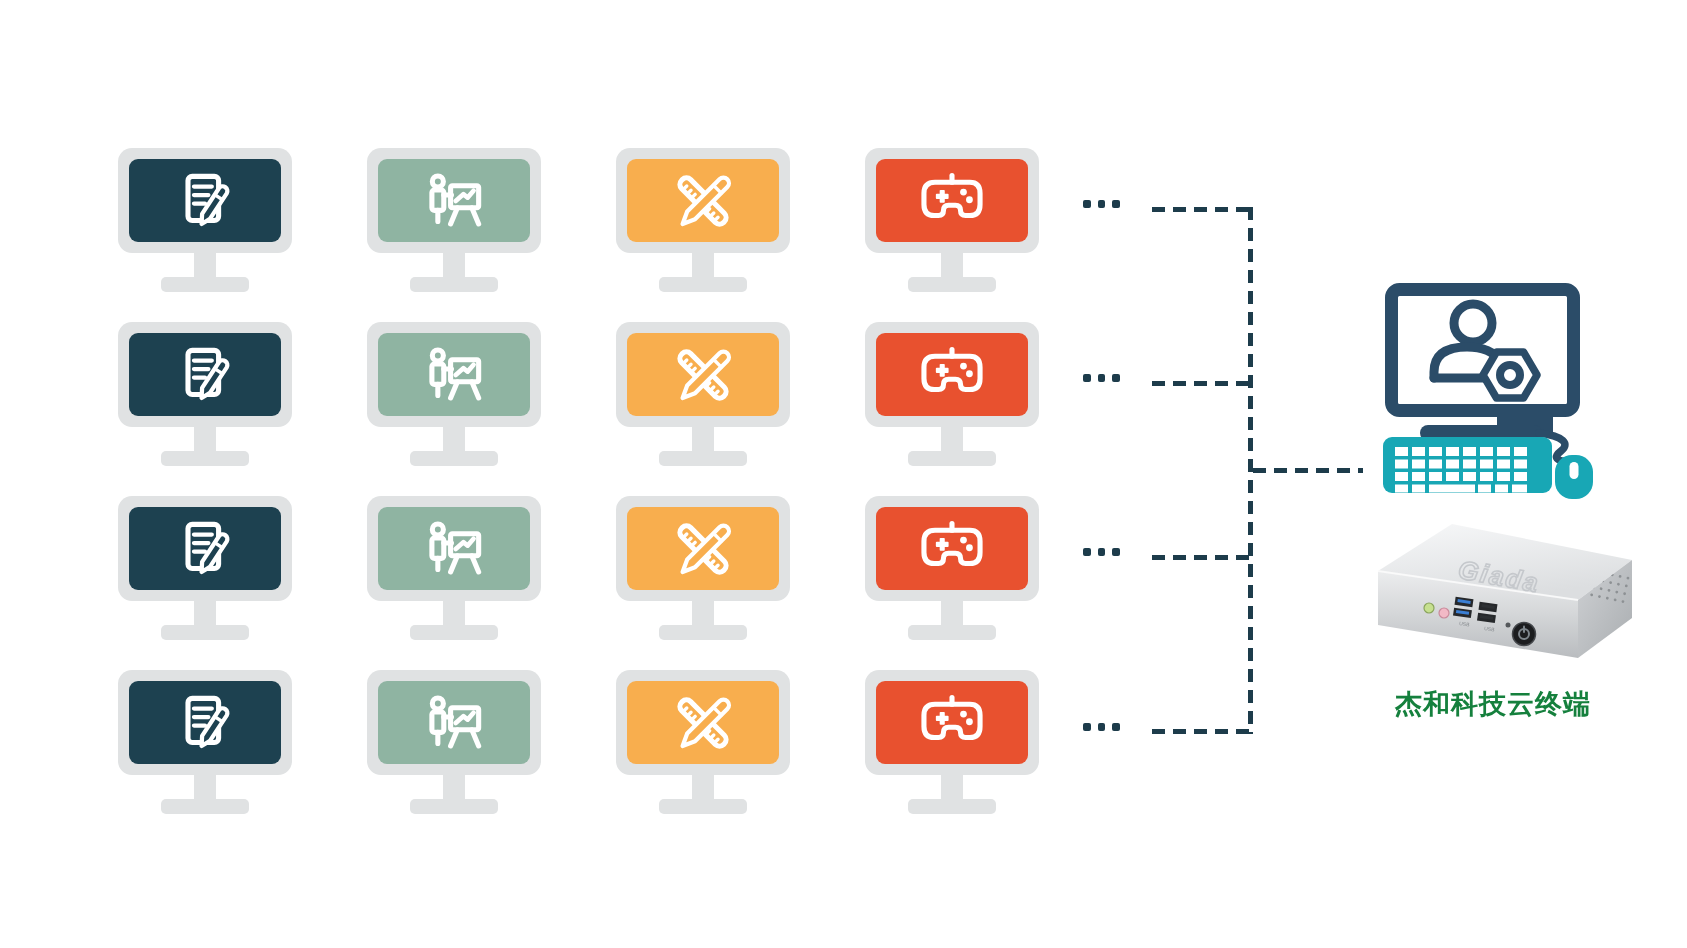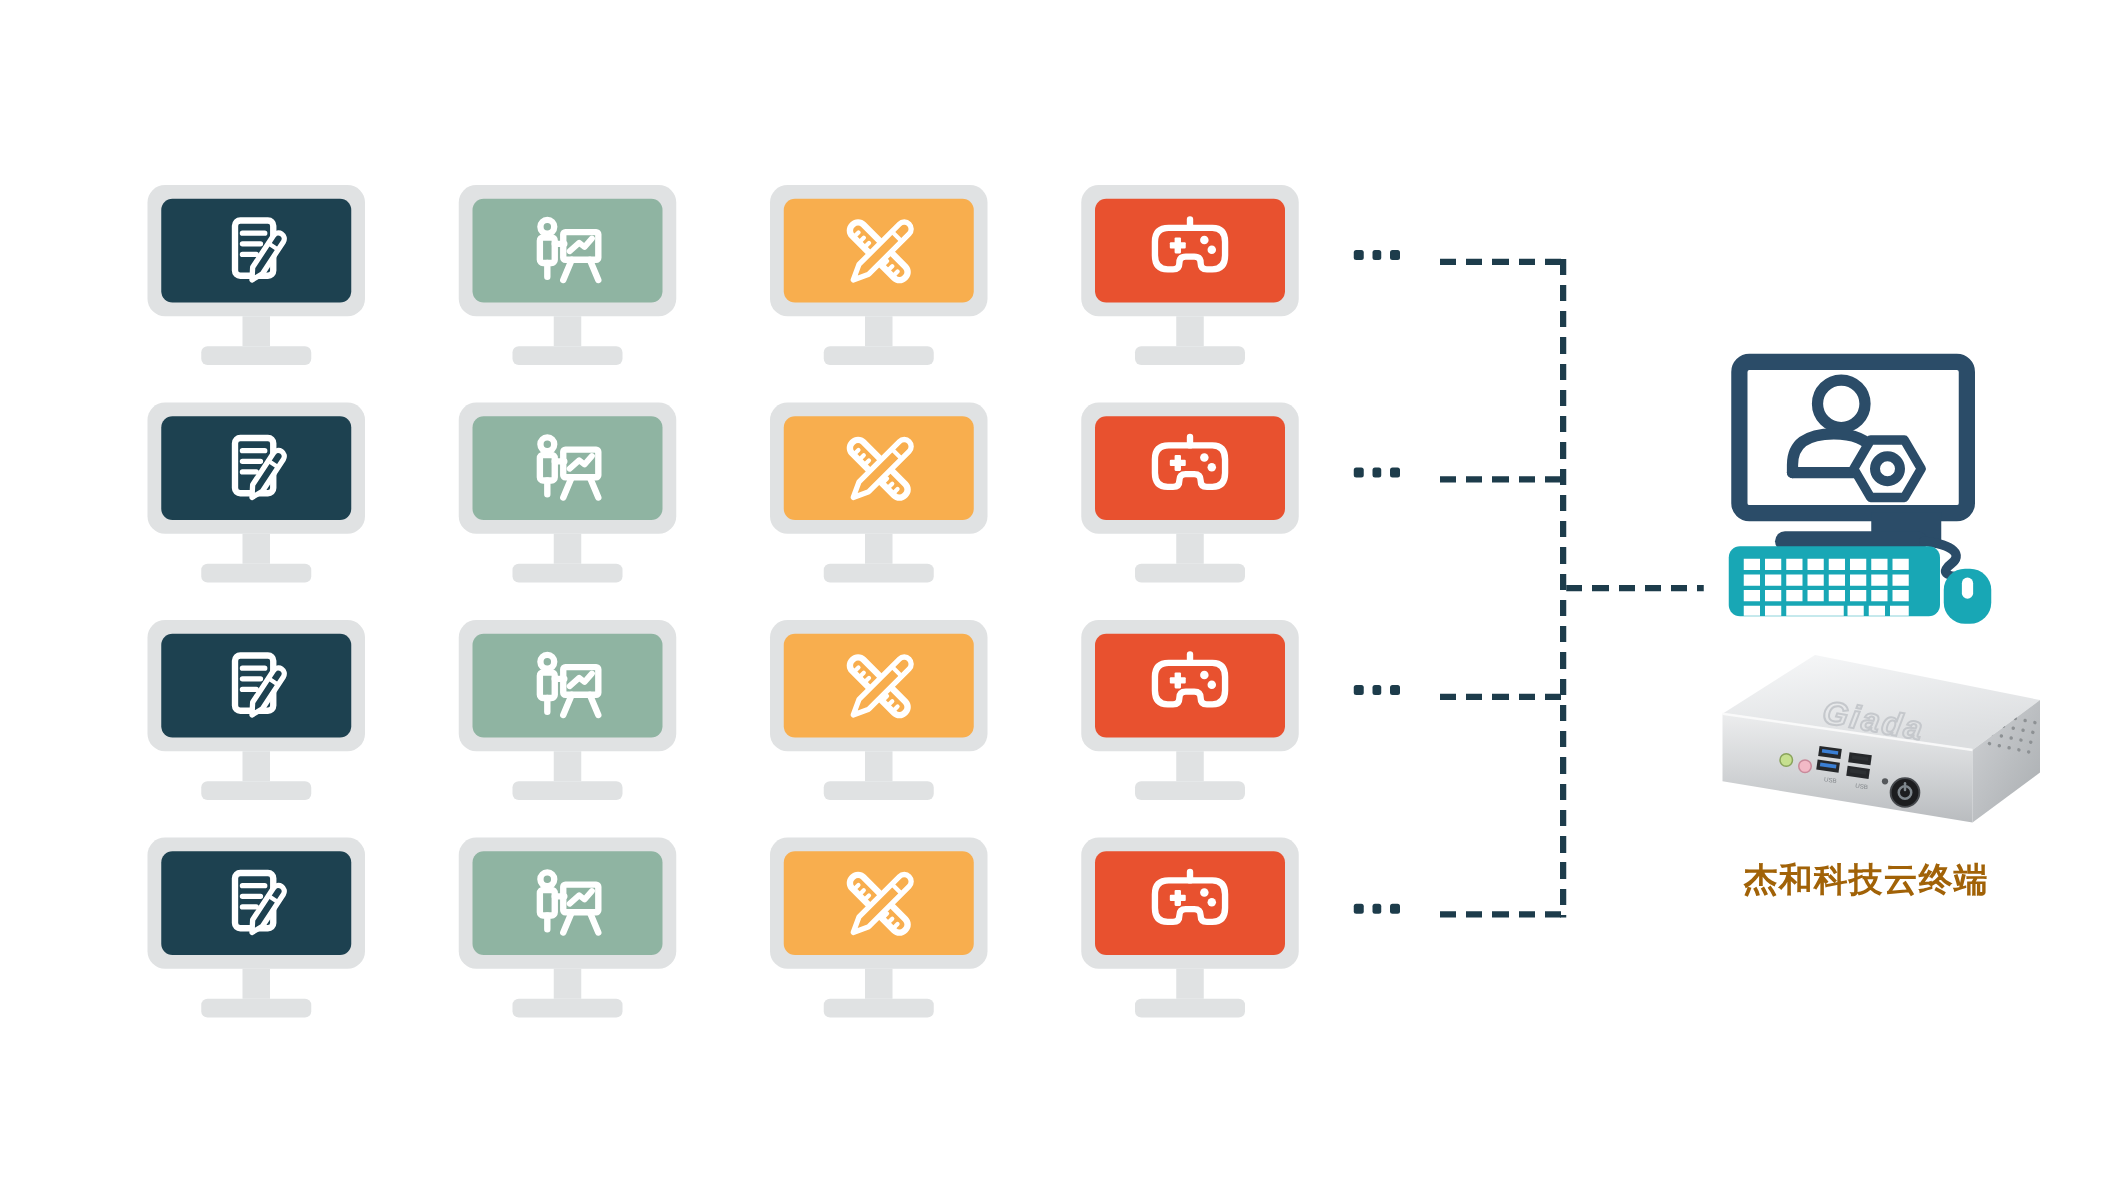--- a/index.html
+++ b/index.html
@@ -25,21 +25,21 @@
   
   .hline{position:absolute;height:5px;
          background:repeating-linear-gradient(90deg,var(--dash) 0 13px,transparent 13px 21px);}
   .vline{position:absolute;width:5px;
          background:repeating-linear-gradient(180deg,var(--dash) 0 13px,transparent 13px 21px);}
 
   
   #pc{position:absolute;left:1373px;top:275px;}
   #device{position:absolute;left:1365px;top:512px;}
   .caption{position:absolute;left:1368px;top:686px;width:250px;text-align:center;
-           font-size:27px;font-weight:bold;color:#a16207;letter-spacing:1px;}
+           font-size:27px;font-weight:bold;color:#15803d;letter-spacing:1px;}
 </style>
 </head>
 <body>
 
 <svg width="0" height="0" style="position:absolute" aria-hidden="true">
   <defs>
     <g id="ic-doc" fill="none" stroke="#fff" stroke-linecap="round" stroke-linejoin="round">
       <rect x="20" y="6" width="36" height="52" rx="5" stroke-width="6"></rect>
       <path d="M27 18h21 M27 28h17 M27 38h13" stroke-width="5"></path>
       <path d="M56.4 20 A5.5 5.5 0 0 1 65.6 26 L45.8 56.1 L36 62 L36.6 50.1 Z" fill="var(--screen,#1d4150)" stroke-width="5"></path>

